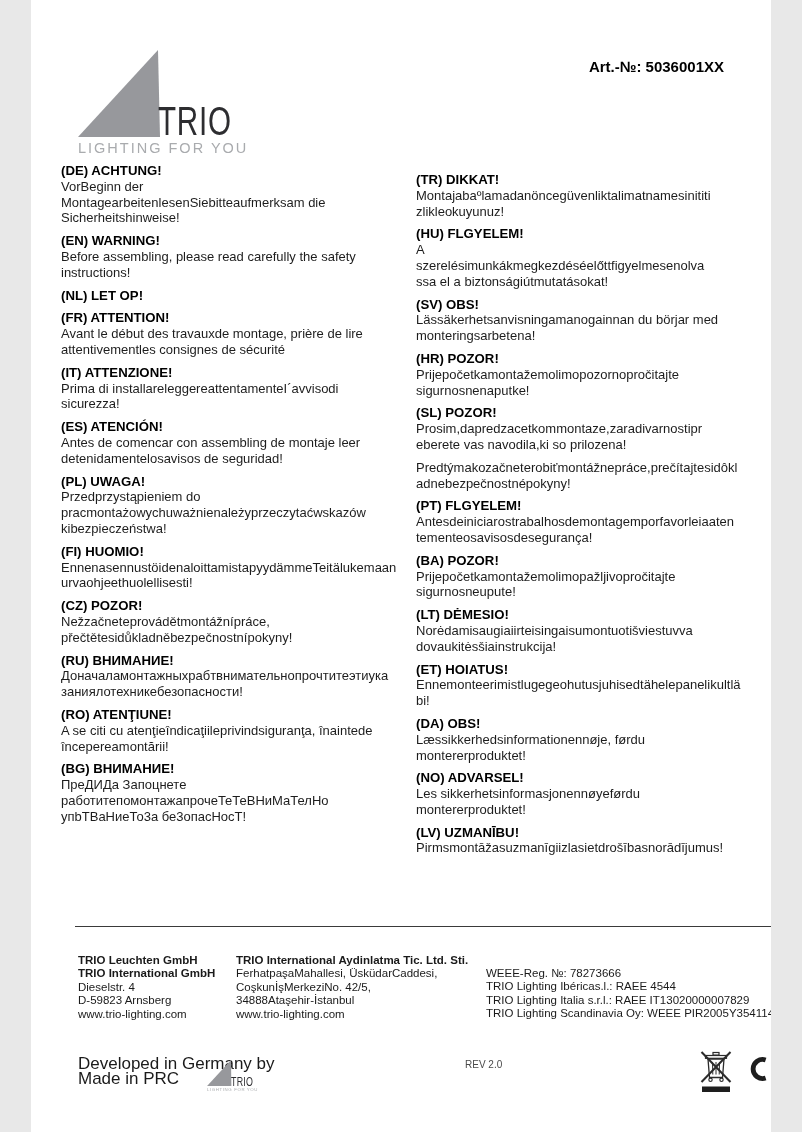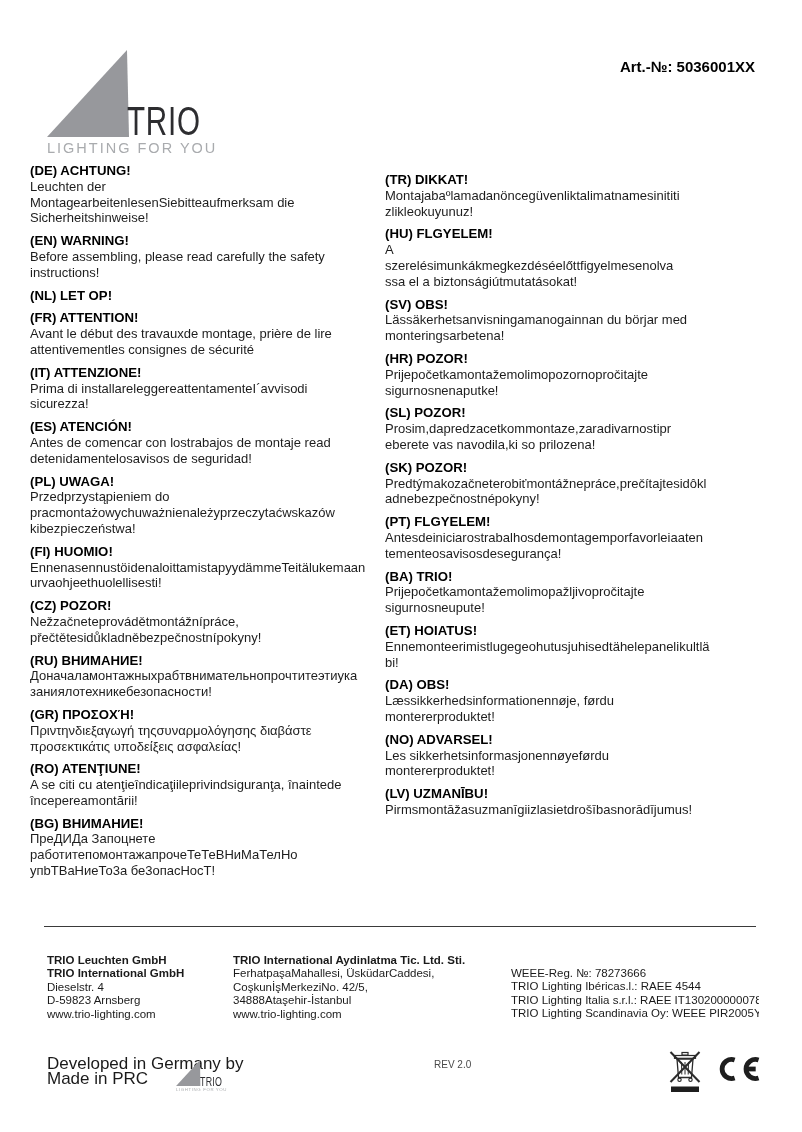--- a/index.html
+++ b/index.html
@@ -1,17 +1,17 @@
 <!DOCTYPE html>
 <html><head>
 <meta charset="utf-8">
 <style>
   html,body{margin:0;padding:0;background:#e8e8e8;}
   .page{
-    position:relative;width:802px;height:1132px;background:#ffffff;
+    position:relative;width:740px;height:1132px;background:#ffffff;
     font-family:"Liberation Sans", sans-serif;color:#1a1a1a;overflow:hidden;
     margin:0 auto;
   }
   
   .art-no{position:absolute;top:58px;right:47px;font-size:15px;font-weight:700;color:#000;}
   
   .logo{position:absolute;left:47px;top:50px;width:220px;}
   .logo-row{display:flex;align-items:flex-end;height:87px;}
   .logo-tri{width:82px;height:87px;flex:0 0 auto;}
   .logo-tri polygon{fill:#97989c;}
@@ -24,21 +24,21 @@
   
   .columns{position:absolute;left:30px;top:163px;width:710px;display:flex;}
   .col{width:355px;}
   .col.right{padding-top:9px;}
   .wblock{margin-bottom:7px;}
   .whead{font-size:13.2px;font-weight:700;line-height:15.8px;color:#000;}
   .wbody{font-size:13px;line-height:15.8px;white-space:pre-line;overflow-wrap:break-word;color:#1d1d1d;}
   
   .rule{position:absolute;left:44px;top:926px;width:712px;border-top:1.6px solid #3a3a3a;}
   
-  .footer{position:absolute;left:47px;top:954px;width:712px;display:flex;font-size:11.5px;line-height:13.4px;gap:28px;}
+  .footer{position:absolute;left:47px;top:954px;width:712px;display:flex;font-size:11.5px;line-height:13.4px;}
   .fcol1{width:158px;}
   .fcol2{width:250px;}
   .fcol3{flex:1;padding-top:13px;white-space:nowrap;overflow:hidden;}
   .fbold{font-weight:700;}
   
   .developed{position:absolute;left:47px;top:1057px;font-size:17px;line-height:14.5px;}
   .rev{position:absolute;left:386px;top:1059px;font-size:10px;color:#4a4a4a;padding-left:48px;}
   .weee{position:absolute;left:668px;top:1048px;width:34px;height:46px;}
   .weee path,.weee rect.o,.weee circle,.weee line{fill:none;stroke:#2b2b2b;}
   .ce{position:absolute;left:716px;top:1055px;width:44px;height:28px;}
@@ -57,21 +57,21 @@
       </svg>
       <span class="logo-brand">TRIO</span>
     </div>
     <div class="logo-tagline">LIGHTING FOR YOU</div>
   </div>
 
   <div class="columns">
     <div class="col left">
         <div class="wblock">
         <div class="whead">(DE) ACHTUNG!</div>
-        <div class="wbody">Leuchten der
+        <div class="wbody">VorBeginn der
 MontagearbeitenlesenSiebitteaufmerksam die
 Sicherheitshinweise!</div>
       </div>
         <div class="wblock">
         <div class="whead">(EN) WARNING!</div>
         <div class="wbody">Before assembling, please read carefully the safety
 instructions!</div>
       </div>
         <div class="wblock">
         <div class="whead">(NL) LET OP!</div>
@@ -81,21 +81,21 @@
         <div class="wbody">Avant le début des travauxde montage, prière de lire
 attentivementles consignes de sécurité</div>
       </div>
         <div class="wblock">
         <div class="whead">(IT) ATTENZIONE!</div>
         <div class="wbody">Prima di installareleggereattentamenteI´avvisodi
 sicurezza!</div>
       </div>
         <div class="wblock">
         <div class="whead">(ES) ATENCIÓN!</div>
-        <div class="wbody">Antes de comencar con lostrabajos de montaje read
+        <div class="wbody">Antes de comencar con assembling de montaje leer
 detenidamentelosavisos de seguridad!</div>
       </div>
         <div class="wblock">
         <div class="whead">(PL) UWAGA!</div>
         <div class="wbody">Przedprzystąpieniem do
 pracmontażowychuważnienależyprzeczytaćwskazów
 kibezpieczeństwa!</div>
       </div>
         <div class="wblock">
         <div class="whead">(FI) HUOMIO!</div>
@@ -106,25 +106,20 @@
         <div class="whead">(CZ) POZOR!</div>
         <div class="wbody">Nežzačneteprovádětmontážnípráce,
 přečtětesidůkladněbezpečnostnípokyny!</div>
       </div>
         <div class="wblock">
         <div class="whead">(RU) ВНИМАНИЕ!</div>
         <div class="wbody">Доначаламонтажныхрабтвнимательнопрочтитеэтиука
 заниялотехникебезопасности!</div>
       </div>
         <div class="wblock">
-        <div class="whead">(GR) ΠΡΟΣΟΧΉ!</div>
-        <div class="wbody">Πριντηνδιεξαγωγή τηςσυναρμολόγησης διαβάστε
-προσεκτικάτις υποδείξεις ασφαλείας!</div>
-      </div>
-        <div class="wblock">
         <div class="whead">(RO) ATENŢIUNE!</div>
         <div class="wbody">A se citi cu atenţieîndicaţiileprivindsiguranţa, înaintede
 începereamontării!</div>
       </div>
         <div class="wblock">
         <div class="whead">(BG) ВНИМАНИЕ!</div>
         <div class="wbody">ПреДИДа Запоцнете
 работитепомонтажапрочеТеТеВНиМаТелНо
 упbТВаНиеТо3а бе3опасНосТ!</div>
       </div>
@@ -150,33 +145,37 @@
         <div class="whead">(HR) POZOR!</div>
         <div class="wbody">Prijepočetkamontažemolimopozornopročitajte
 sigurnosnenaputke!</div>
       </div>
         <div class="wblock">
         <div class="whead">(SL) POZOR!</div>
         <div class="wbody">Prosim,dapredzacetkommontaze,zaradivarnostipr
 eberete vas navodila,ki so prilozena!</div>
       </div>
         <div class="wblock">
-        <div class="whead">(SK) POZOR!</div>
         <div class="wbody">Predtýmakozačneterobiťmontážnepráce,prečítajtesidôkl
 adnebezpečnostnépokyny!</div>
       </div>
         <div class="wblock">
         <div class="whead">(PT) FLGYELEM!</div>
         <div class="wbody">Antesdeiniciarostrabalhosdemontagemporfavorleiaaten
 tementeosavisosdesegurança!</div>
       </div>
         <div class="wblock">
-        <div class="whead">(BA) TRIO!</div>
+        <div class="whead">(BA) POZOR!</div>
         <div class="wbody">Prijepočetkamontažemolimopažljivopročitajte
 sigurnosneupute!</div>
+      </div>
+        <div class="wblock">
+        <div class="whead">(LT) DĖMESIO!</div>
+        <div class="wbody">Norėdamisaugiaiirteisingaisumontuotišviestuvva
+dovaukitėsšiainstrukcija!</div>
       </div>
         <div class="wblock">
         <div class="whead">(ET) HOIATUS!</div>
         <div class="wbody">Ennemonteerimistlugegeohutusjuhisedtähelepanelikultlä
 bi!</div>
       </div>
         <div class="wblock">
         <div class="whead">(DA) OBS!</div>
         <div class="wbody">Læssikkerhedsinformationennøje, førdu
 montererproduktet!</div>

